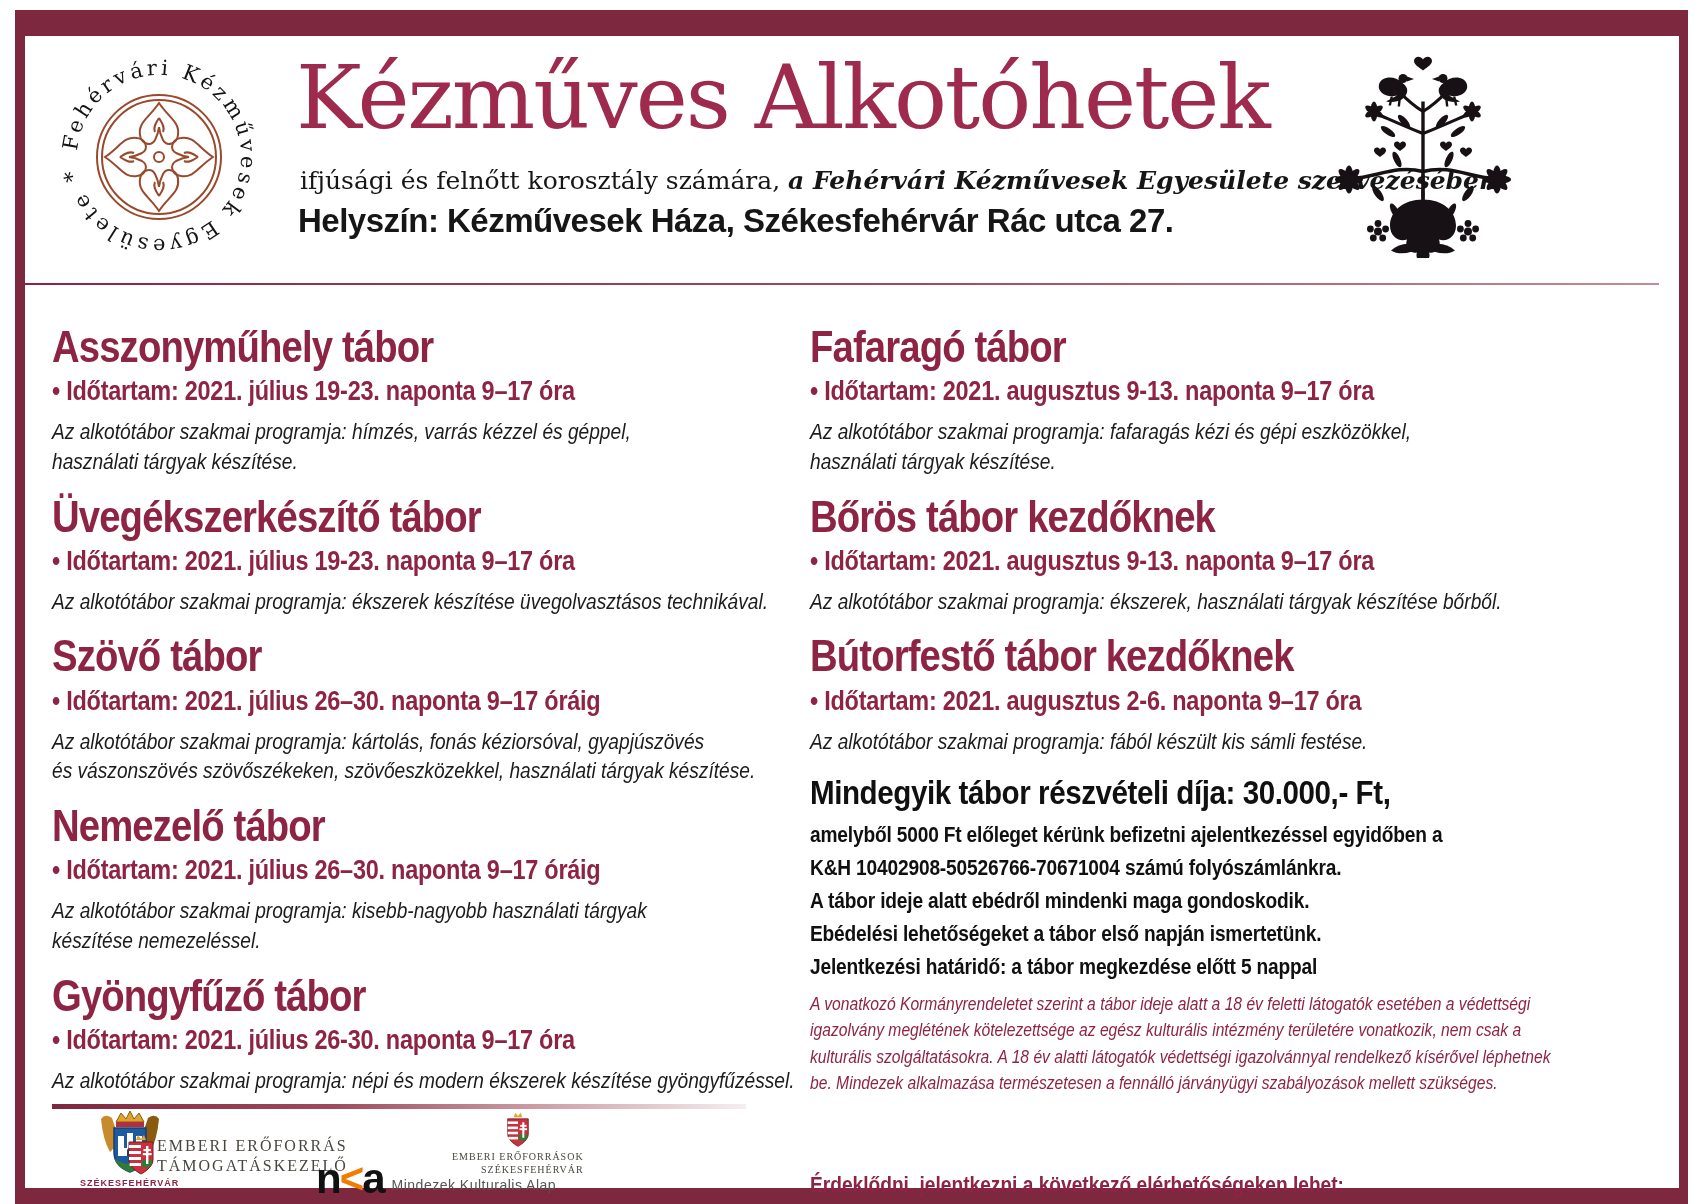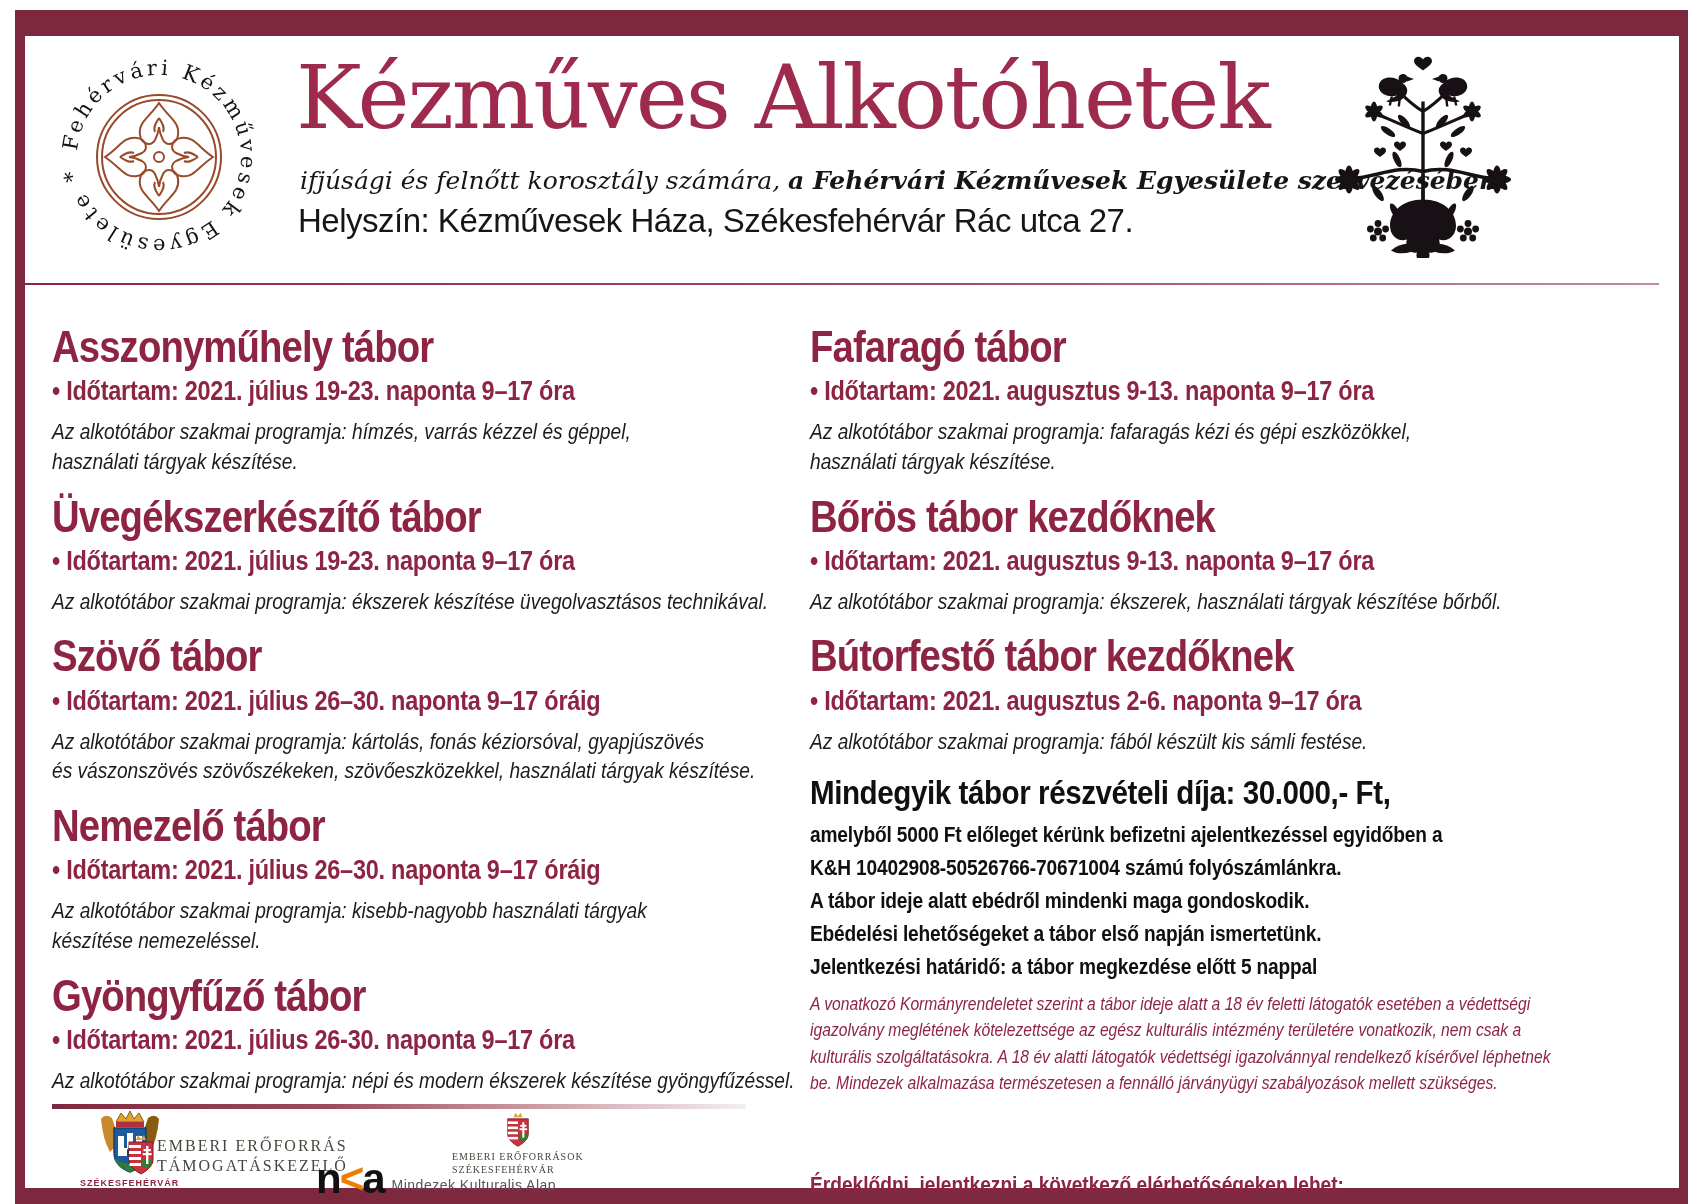--- a/index.html
+++ b/index.html
@@ -9,23 +9,23 @@
 
   
   #frame{position:absolute;left:15px;top:10px;right:12px;bottom:0;
          border:solid #7E2840;border-width:26px 9px 16px 10px;pointer-events:none;}
 
   
   #logo-circle{left:50px;top:48px;width:218px;height:218px;}
   #poster-title{left:296px;top:54px;font-family:"DejaVu Serif",serif;
                 font-size:88px;line-height:1;color:#9E2B4D;letter-spacing:-2px;white-space:nowrap;}
   #subtitle{left:300px;top:166px;font-family:"DejaVu Serif",serif;font-size:25px;color:#161616;white-space:nowrap;}
-  #subtitle .sub-reg{font-style:italic;}
+  #subtitle .sub-reg{}
   #subtitle .sub-bold{font-style:italic;font-weight:bold;}
-  #location{left:298px;top:202px;font-size:33px;font-weight:normal;color:#161616;letter-spacing:-0.5px;white-space:nowrap;}
+  #location{left:298px;top:202px;font-size:33px;font-weight:bold;color:#161616;letter-spacing:-0.5px;white-space:nowrap;}
   #ornament{left:1318px;top:50px;width:210px;height:208px;}
   #header-rule{left:25px;top:283px;width:1634px;height:2px;
                background:linear-gradient(90deg,#8E2443 0%,#a24a60 55%,#C48B97 100%);}
 
   
   .col{position:absolute;top:324px;width:920px;transform:scaleX(0.87);transform-origin:0 0;}
   #col-left{left:52px;}
   #col-right{left:810px;}
   .camp{margin:0 0 17px 0;}
   .camp-title{font-size:44px;font-weight:bold;color:#8E2443;line-height:1.05;letter-spacing:-1px;white-space:pre;}
@@ -43,21 +43,21 @@
   .flogo{position:absolute;display:flex;align-items:center;}
   #logo-szfv{left:46px;top:1110px;flex-direction:column;margin-left:34px;}
   #logo-szfv .cap{font-size:9px;font-weight:bold;color:#8E2443;letter-spacing:1px;margin-top:2px;}
   #logo-emet{left:126px;top:1134px;gap:1px;align-items:flex-end;}
   .serif-caps{font-family:"Liberation Serif",serif;color:#4a463f;letter-spacing:2px;line-height:1.25;font-size:16px;}
   #logo-nka{left:316px;top:1138px;align-items:flex-end;gap:8px;}
   .nka-mark{font-size:42px;font-weight:bold;line-height:0.8;color:#111;letter-spacing:-2px;margin-top:24px;}
   .nka-orange{color:#F07D00;}
   .nka-cap{font-size:14px;color:#555;padding-bottom:3px;letter-spacing:0.5px;}
   #logo-min{left:452px;top:1112px;flex-direction:column;}
-  #logo-min .serif-caps{font-size:10px;letter-spacing:1px;text-align:left;margin-top:3px;}
+  #logo-min .serif-caps{font-size:10px;letter-spacing:1px;text-align:right;margin-top:3px;}
 </style>
 </head>
 <body>
 
 <div id="page">
   <div id="frame"></div>
 
   <svg id="logo-circle" class="abs" viewBox="0 0 218 218">
     <defs>
       <path id="circ" d="M109,109 m-82,0 a82,82 0 1,1 164,0 a82,82 0 1,1 -164,0"></path>

